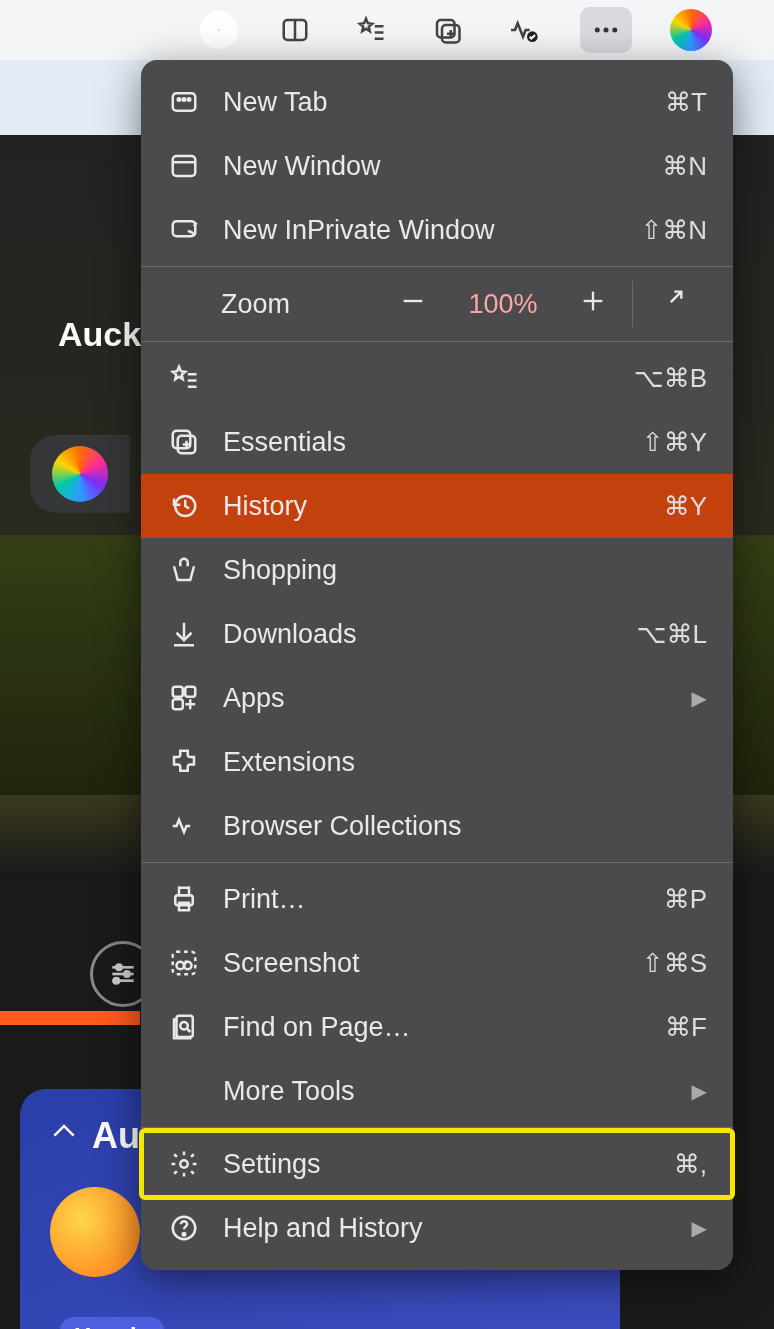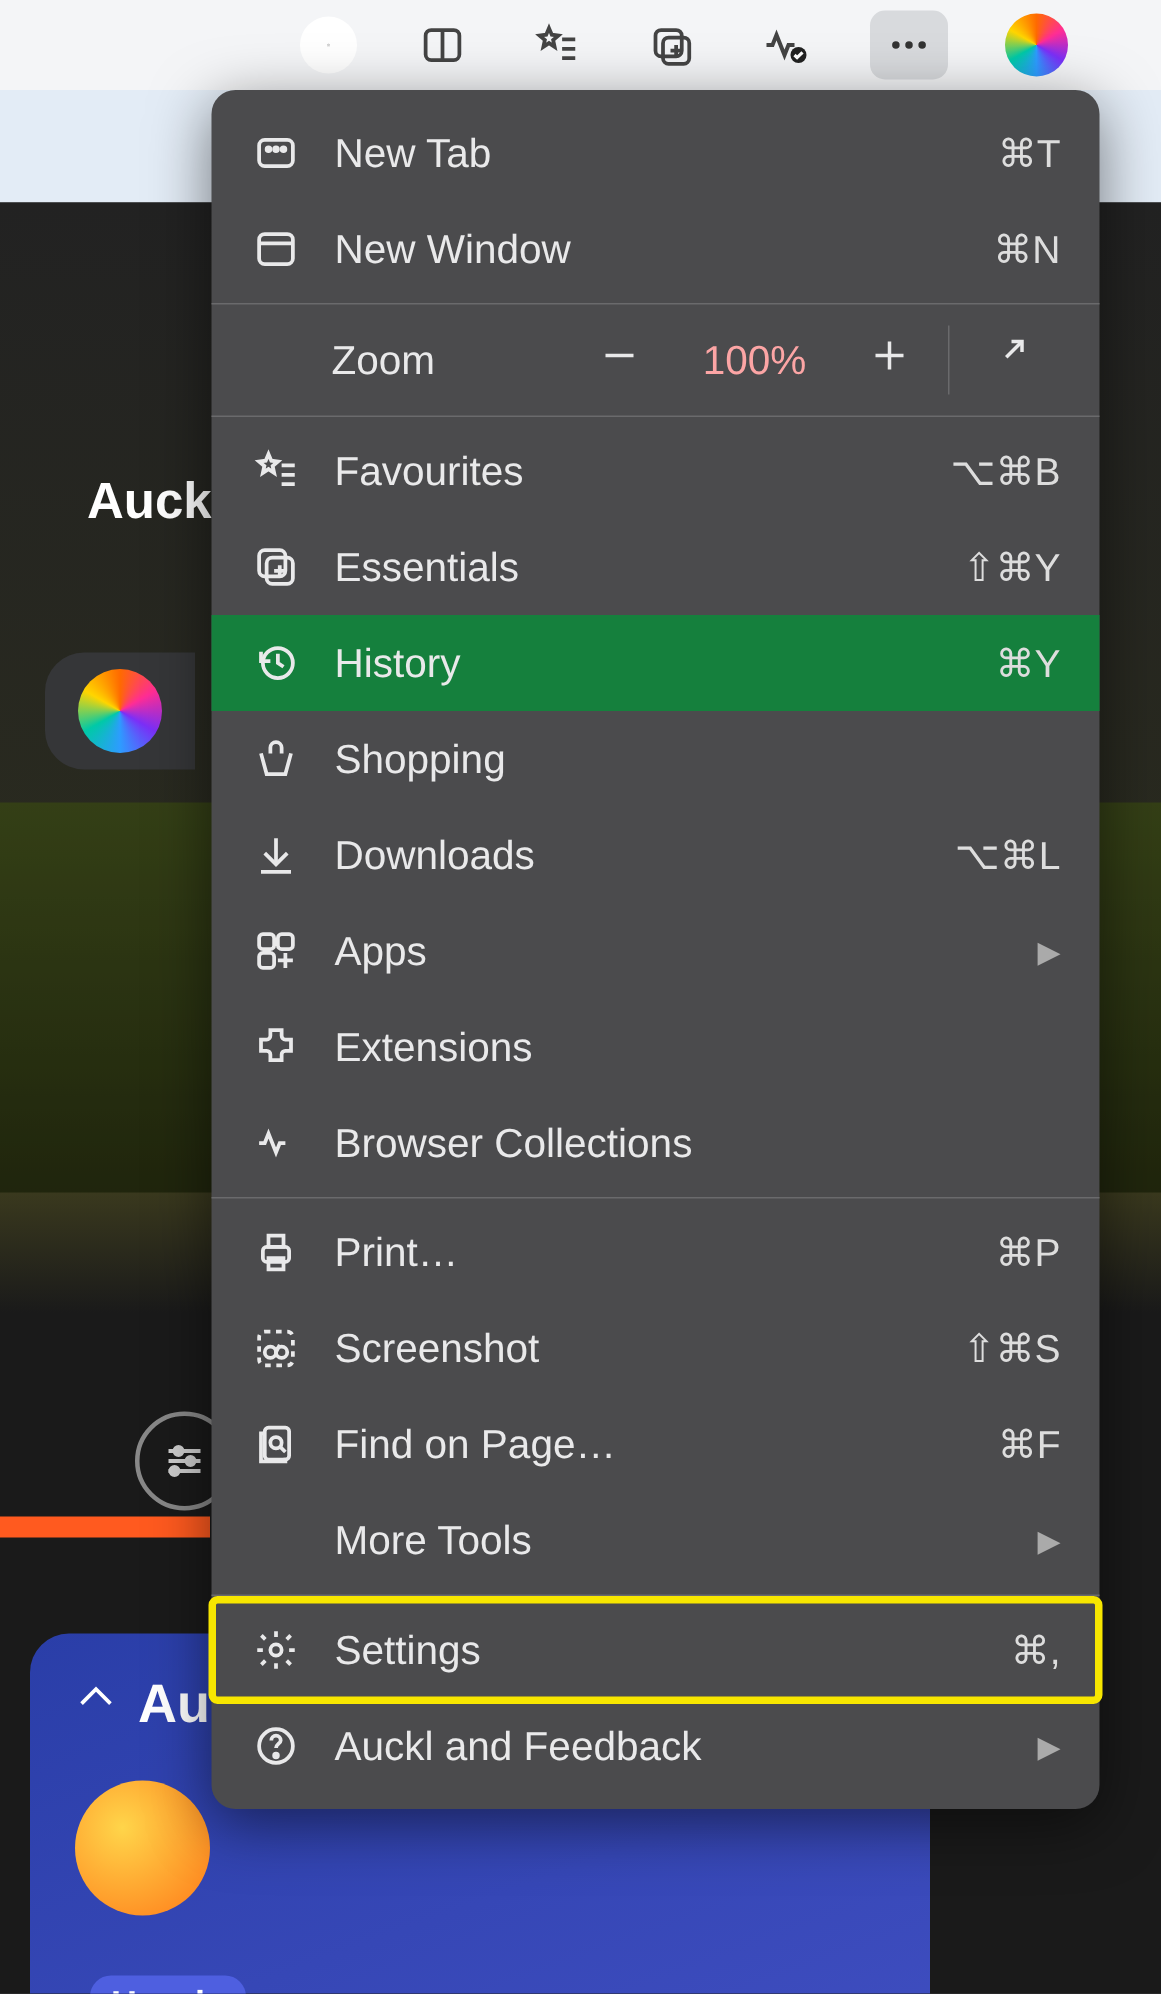--- a/index.html
+++ b/index.html
@@ -95,21 +95,21 @@
   }
   .menu .row {
     display:flex; align-items:center; height:64px;
     padding:0 26px; gap:22px; position:relative;justify-content:space-between;
   }
   .menu .row .icon { width:34px; height:34px; display:flex; align-items:center; justify-content:center; flex:0 0 34px;}
   .menu .row .icon svg { width:30px; height:30px; stroke:#e9e9ea; fill:none; stroke-width:2;}
   .menu .row .label { flex:1; }
   .menu .row .shortcut { font-size:26px; color:#ddd; }
   .menu .row .chevron { color:#aaa; font-size:20px;}
-  .menu .row.hovered { background:#15803d; }
+  .menu .row.hovered { background:#c2410c; }
   .menu .divider { height:1px; background:#6a6a6c; margin:4px 0; }
 
   .zoom-row { display:flex; align-items:center; height:66px; padding:0 26px 0 80px; font-size:27px;}
   .zoom-row .zlabel { flex:1; }
   .zoom-row .zbtn, .zoom-row .zval, .zoom-row .zfs {
     width:70px; text-align:center; color:#fca5a5;
   }
   .zoom-row .zbtn svg, .zoom-row .zfs svg { width:28px; height:28px; stroke:#e9e9ea; stroke-width:2; fill:none;}
   .zoom-row .sep { width:1px; height:46px; background:#6a6a6c; margin:0 4px;}
   .zoom-row .zval { width:110px; font-size:27px; }
@@ -216,20 +216,31 @@
     </div>
     <div class="row">
       <span class="icon">
         <svg viewBox="0 0 24 24">
           <rect x="3" y="4" width="18" height="16" rx="3" stroke="#e9e9ea" fill="none" stroke-width="2"></rect>
           <line x1="3" y1="9" x2="21" y2="9" stroke="#e9e9ea" fill="none" stroke-width="2"></line>
         </svg>
       </span>
       <span class="label">New Window</span>
       <span class="shortcut">⌘N</span>
+    </div>
+    <div class="row">
+      <span class="icon">
+        <svg viewBox="0 0 24 24">
+          <rect x="3" y="5" width="18" height="12" rx="3" stroke="#e9e9ea" fill="none" stroke-width="2"></rect>
+          <path d="M15 13c2 0 4 1 5 3" stroke="#e9e9ea" fill="none" stroke-width="2"></path>
+          <path d="M20 9l2-3" stroke="#e9e9ea" fill="none" stroke-width="2"></path>
+        </svg>
+      </span>
+      <span class="label">New InPrivate Window</span>
+      <span class="shortcut">⇧⌘N</span>
     </div>
     <div class="divider"></div>
     <div class="zoom-row">
       <span class="zlabel">Zoom</span>
   <span class="zbtn"><svg viewBox="0 0 24 24">
           <line x1="4" y1="12" x2="20" y2="12"></line>
         </svg></span>
   <span class="zval">100%</span>
   <span class="zbtn"><svg viewBox="0 0 24 24">
           <line x1="4" y1="12" x2="20" y2="12"></line>
@@ -244,21 +255,20 @@
     <div class="divider"></div>
     <div class="row">
       <span class="icon">
         <svg viewBox="0 0 24 24">
           <path d="M8 3l1.5 3.5L13 7l-2.8 2.3L11 13 8 11l-3 2 .8-3.7L3 7l3.5-.5z" stroke="#e9e9ea" fill="none" stroke-width="2"></path>
           <line x1="15" y1="9" x2="22" y2="9" stroke="#e9e9ea" fill="none" stroke-width="2"></line>
           <line x1="15" y1="14" x2="22" y2="14" stroke="#e9e9ea" fill="none" stroke-width="2"></line>
           <line x1="15" y1="19" x2="22" y2="19" stroke="#e9e9ea" fill="none" stroke-width="2"></line>
         </svg>
       </span>
-      <span class="label">Favourites</span>
       <span class="shortcut">⌥⌘B</span>
     </div>
     <div class="row">
       <span class="icon">
         <svg viewBox="0 0 24 24">
           <rect x="3" y="3" width="14" height="14" rx="3" stroke="#e9e9ea" fill="none" stroke-width="2"></rect>
           <rect x="7" y="7" width="14" height="14" rx="3" stroke="#e9e9ea" fill="none" stroke-width="2"></rect>
           <line x1="14" y1="11" x2="14" y2="17" stroke="#e9e9ea" fill="none" stroke-width="2"></line>
           <line x1="11" y1="14" x2="17" y2="14" stroke="#e9e9ea" fill="none" stroke-width="2"></line>
         </svg>
@@ -380,16 +390,16 @@
       <div class="highlight-box" style="inset: -4px -2px;"></div>
     </div>
     <div class="row">
       <span class="icon">
         <svg viewBox="0 0 24 24">
           <circle cx="12" cy="12" r="9" stroke="#e9e9ea" fill="none" stroke-width="2"></circle>
           <path d="M9.5 9a2.5 2.5 0 115 0c0 1.5-2.5 2-2.5 4" stroke="#e9e9ea" fill="none" stroke-width="2"></path>
           <circle cx="12" cy="17" r="1" fill="#e9e9ea"></circle>
         </svg>
       </span>
-      <span class="label">Auckl and Feedback</span>
+      <span class="label">Help and History</span>
       <span class="chevron">▶</span>
     </div>
   </div>
 
 </body></html>

